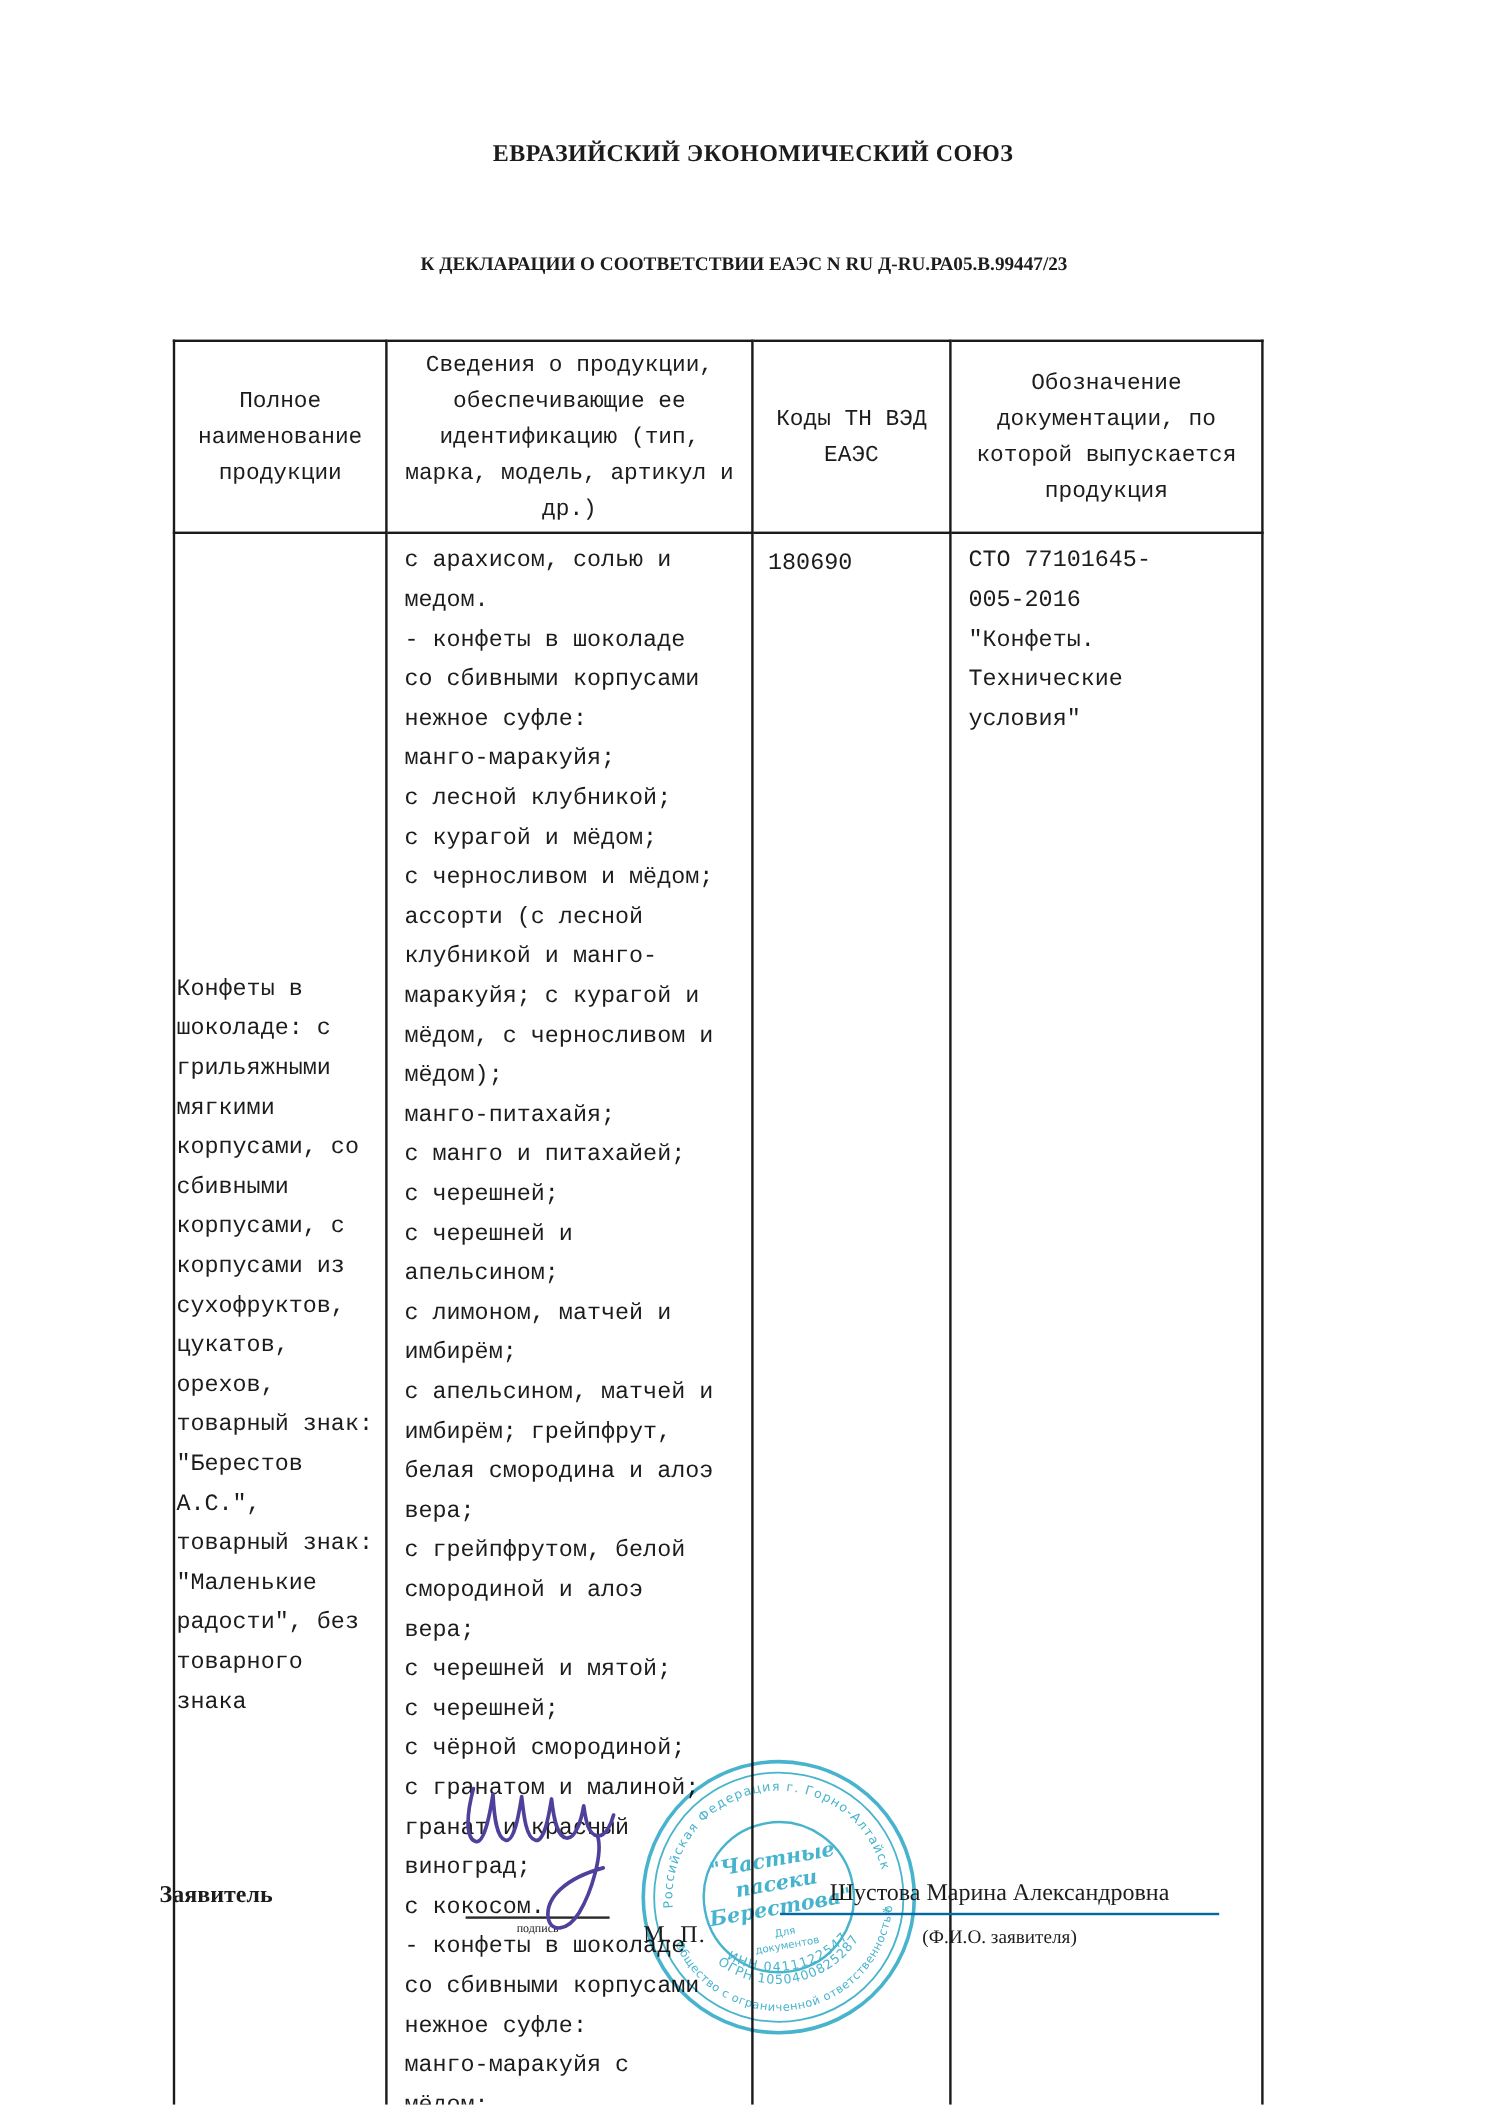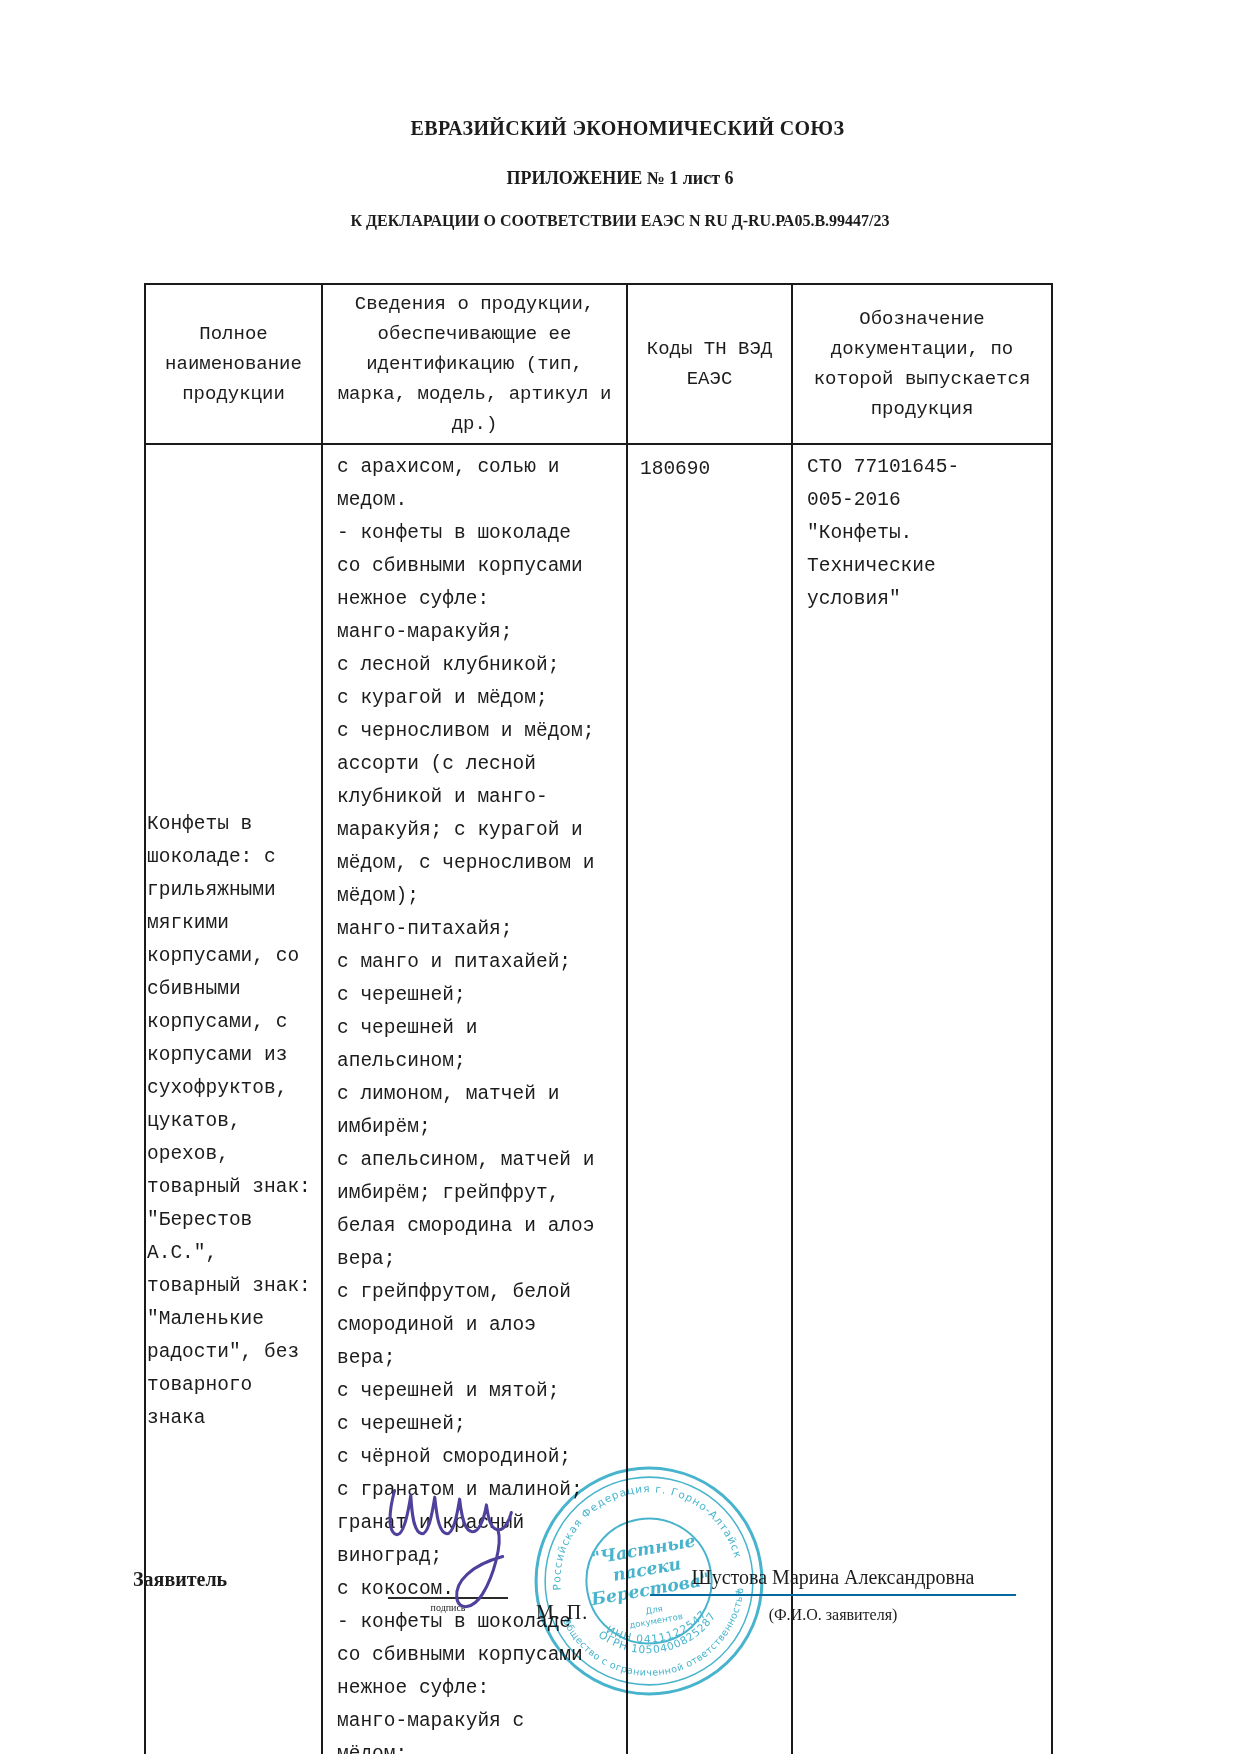--- a/index.html
+++ b/index.html
@@ -46,21 +46,20 @@
   }
   .stamp-script { font-family:"DejaVu Serif",serif; font-style:italic; font-weight:bold; }
   .stamp-ring   { font-family:"DejaVu Sans",sans-serif; }
 </style>
 </head>
 <body>
 
 <div class="page">
 
   <div class="title t1">ЕВРАЗИЙСКИЙ ЭКОНОМИЧЕСКИЙ СОЮЗ</div>
-  <div class="title t2">ПРИЛОЖЕНИЕ № 1 лист 6</div>
   <div class="title t3">К ДЕКЛАРАЦИИ О СООТВЕТСТВИИ ЕАЭС N RU Д-RU.РА05.В.99447/23</div>
 
   <table class="decl">
     <colgroup>
       <col style="width:177px">
         <col style="width:305px">
         <col style="width:165px">
         <col style="width:260px">
     </colgroup>
     <thead>

